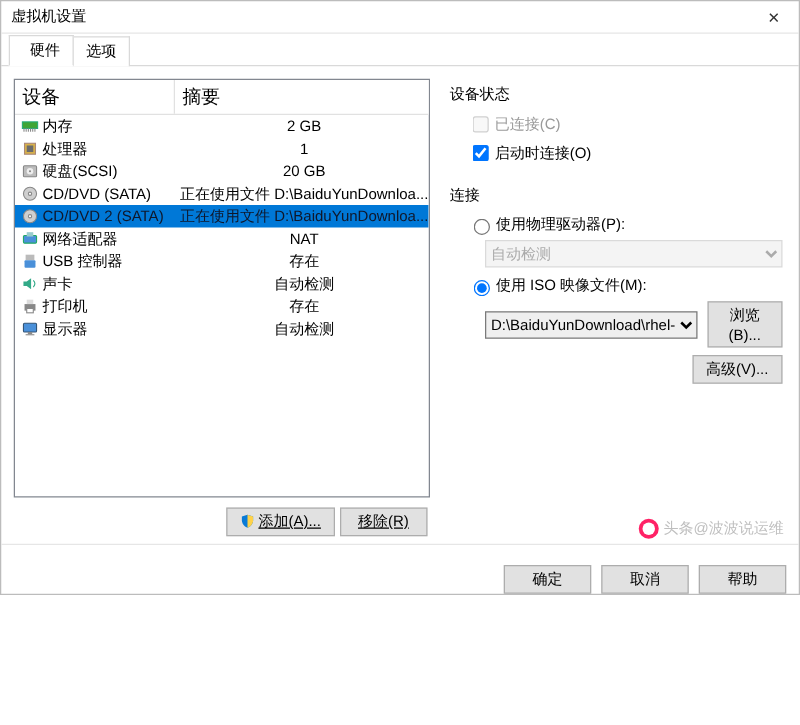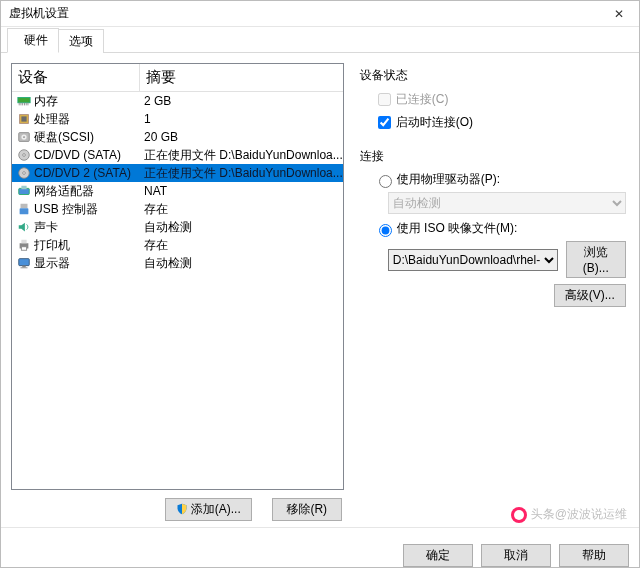--- a/index.html
+++ b/index.html
@@ -1,39 +1,39 @@
 <!DOCTYPE html>
 <html><head>
 <meta charset="utf-8">
 <style>
   * { box-sizing: border-box; }
   html, body { margin:0; padding:0; font-family:"Microsoft YaHei","Segoe UI",Tahoma,sans-serif; font-size:12px; color:#000; background:#fff; }
-  .window { width:640px; height:568px; border:1px solid #bcbcbc; position:relative; display:flex; flex-direction:column; background:#fff; }
+  .window { width:640px; height:476px; border:1px solid #bcbcbc; position:relative; display:flex; flex-direction:column; background:#fff; }
   .titlebar { height:26px; display:flex; align-items:center; padding:0 0 0 8px; border-bottom:1px solid #e6e6e6; }
   .titlebar .title { flex:1; font-size:12px; }
   .titlebar .close { width:40px; height:26px; display:flex; align-items:center; justify-content:center; color:#333; }
   .tabs { display:flex; align-items:flex-end; padding:4px 6px 0 6px; height:26px; }
   .tab { padding:3px 10px; border:1px solid #d9d9d9; border-bottom:none; background:#fff; margin-right:-1px; position:relative; }
   .tab.active { background:#fff; z-index:2; border-bottom:1px solid #fff;padding-left:16px; }
   .tabline { border-bottom:1px solid #d9d9d9; margin-top:-1px; }
   .body { flex:1; display:flex; padding:10px 10px 4px 10px; gap:10px; }
   .left { flex:0 0 320px; display:flex; flex-direction:column; }
   .list-wrap { border:1px solid #828790; flex:1; overflow:hidden; }
   .list-head { display:flex; background:#fff; border-bottom:1px solid #e1e1e1; }
   .list-head div { padding:4px 6px; font-size:15px;font-family:Liberation Mono, monospace; }
   .col-a { flex:0 0 128px; border-right:1px solid #e1e1e1; }
   .col-b { flex:1; }
   .list-body { overflow:hidden; }
-  .row { display:flex; align-items:center; height:18px; line-height:18px; padding:0 0 0 4px; white-space:nowrap; }
+  .row { display:flex; align-items:center; height:18px; line-height:18px; padding:0 0 0 4px; white-space:nowrap;text-align:center; }
   .row .c1 { flex:0 0 128px; display:flex; align-items:center; overflow:hidden; }
   .row .c2 { flex:1; overflow:hidden; text-overflow:clip; }
   .row.sel { background:#0078d7; color:#0f172a; }
   .icon { width:16px; height:14px; display:inline-flex; align-items:center; justify-content:center; margin-right:2px; flex-shrink:0; }
   .icon svg { width:14px; height:14px; }
-  .left-btns { display:flex; justify-content:flex-end; gap:20px; padding:8px 2px 2px 2px; }
+  .left-btns { display:flex; justify-content:flex-end; gap:4px; padding:8px 2px 2px 2px;text-decoration:underline; }
   .btn { border:1px solid #adadad; background:#e1e1e1; padding:2px 10px; min-width:70px; text-align:center; }
   .btn.small { min-width:60px; }
   .right { flex:1; padding:2px 6px 0 6px; }
   .group-title { margin:2px 0 6px 0; }
   .chk-line, .radio-line { display:flex; align-items:center; margin:2px 0 4px 14px; }
   .chk-line input, .radio-line input { margin-right:5px; }
   .chk-line.disabled { color:#9a9a9a; }
   .combo { margin:2px 0 6px 28px; display:flex; align-items:center; }
   .combo select { flex:1; height:22px; font-size:12px; }
   .combo.disabled select { background:#f0f0f0; color:#888; }

